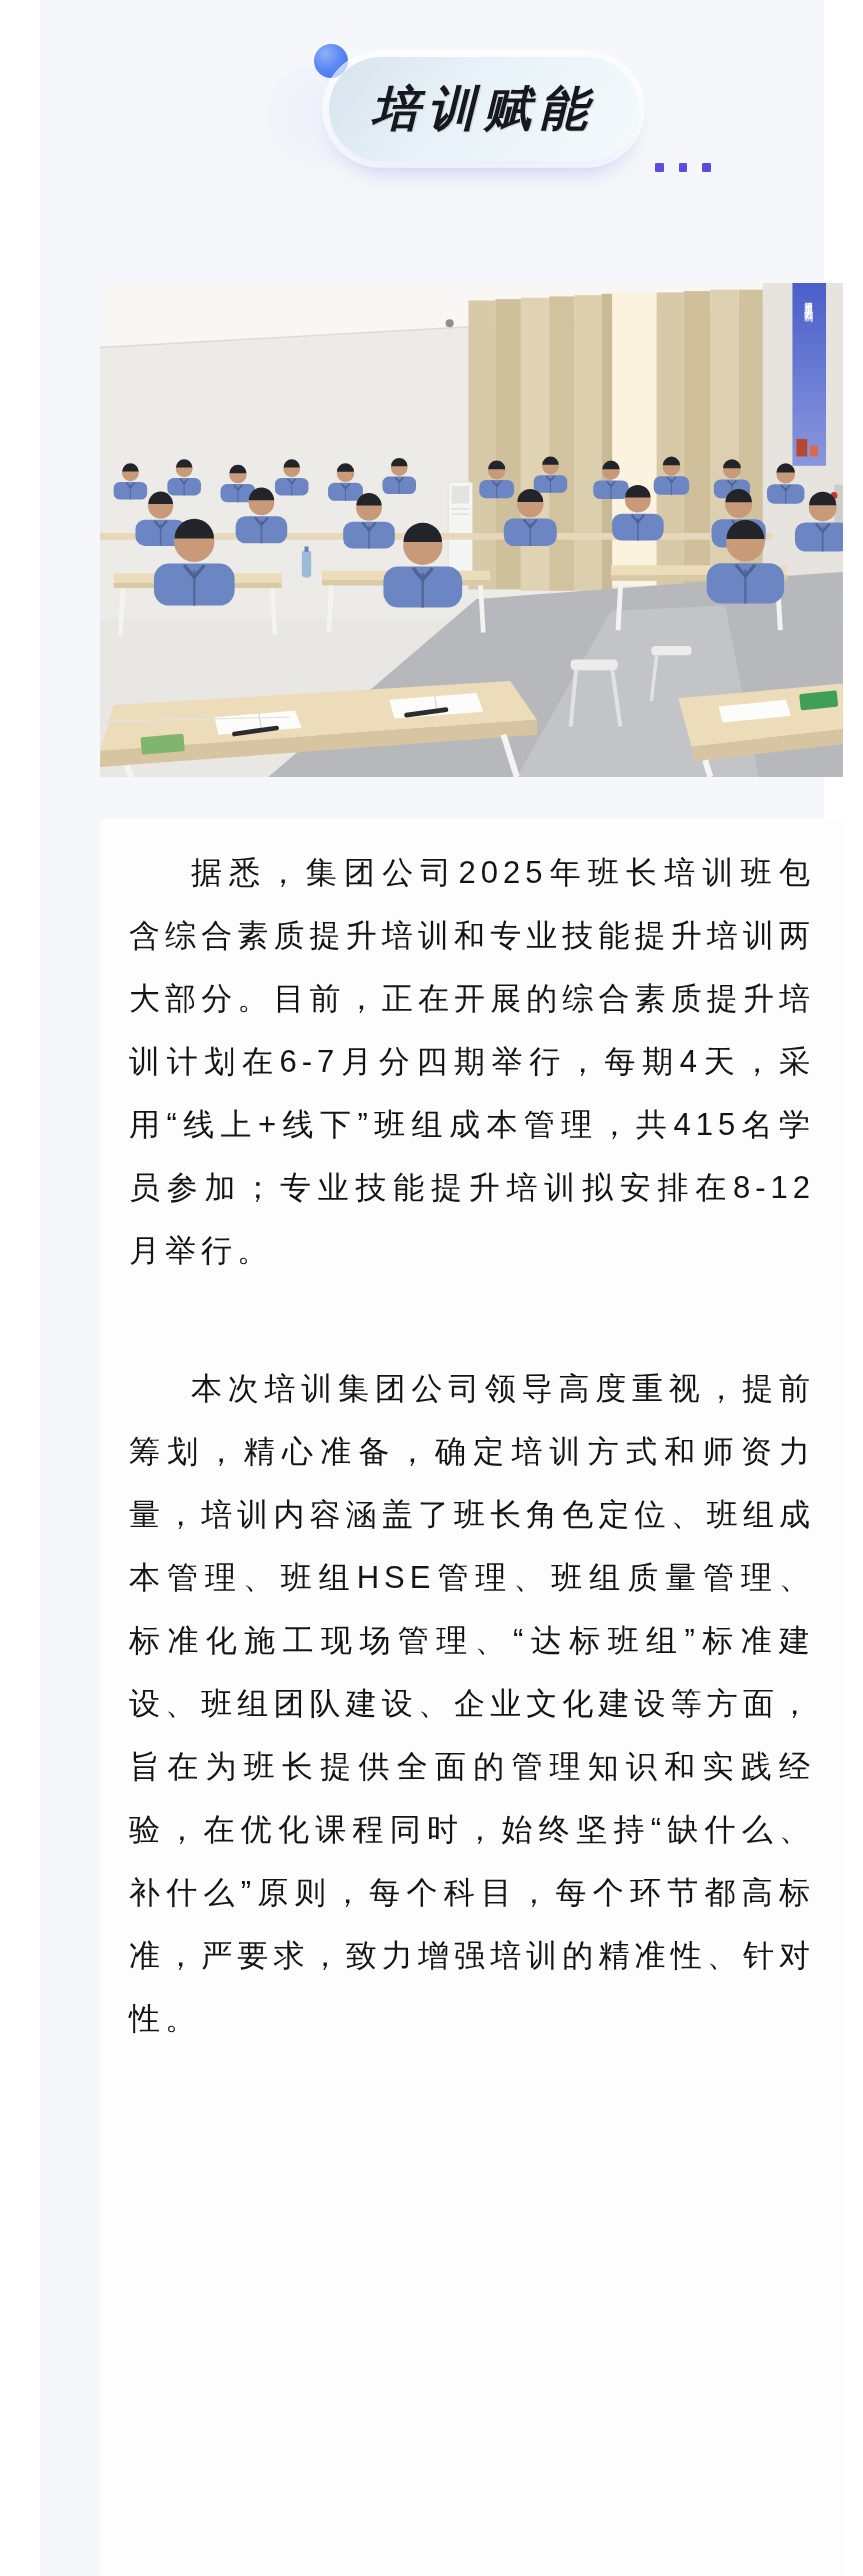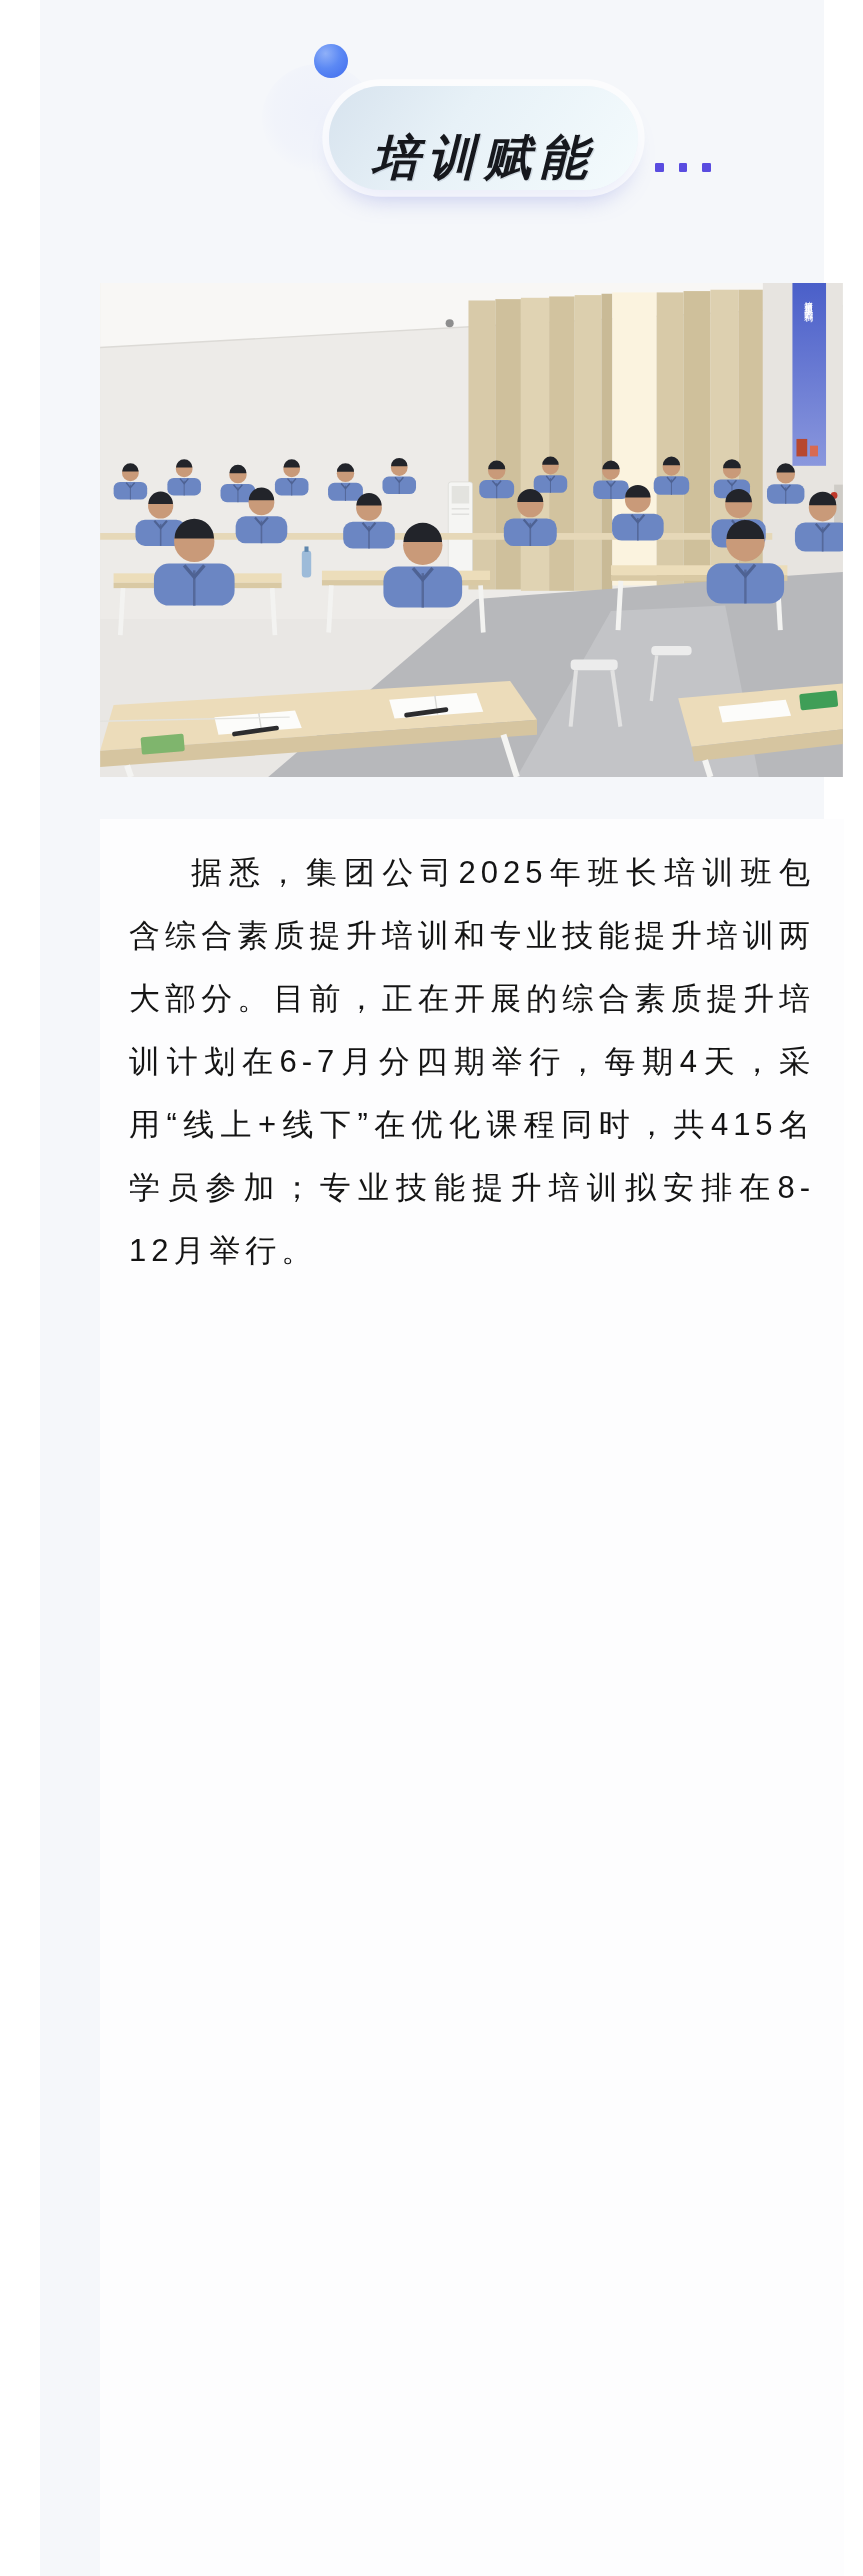--- a/index.html
+++ b/index.html
@@ -5,24 +5,24 @@
   html,body{margin:0;padding:0;background:#ffffff;}
   .page{position:relative;width:864px;height:2576px;background:#ffffff;overflow:hidden;
         font-family:"Liberation Sans","DejaVu Sans",sans-serif;}
   .content-col{position:absolute;left:40px;top:0;width:784px;height:2576px;background:#f5f7fa;}
 
   
   .glow-blob{position:absolute;left:222px;top:64px;width:114px;height:108px;border-radius:50%;
              background:radial-gradient(circle at 50% 45%, rgba(238,241,250,0.95) 0%, rgba(238,241,250,0.55) 55%, rgba(238,241,250,0) 75%);}
   .sphere{position:absolute;left:274px;top:44px;width:34px;height:34px;border-radius:50%;
           background:radial-gradient(circle at 34% 28%, #8fb0f8 0%, #5c89f4 45%, #3f6bee 100%);}
-  .badge-pill{position:absolute;left:289px;top:86px;width:309px;height:104px;border-radius:52px;
+  .badge-pill{position:absolute;left:289px;top:57px;width:309px;height:104px;border-radius:52px;
           background:linear-gradient(125deg,#d7e3ee 0%,#e7f1f7 40%,#f4fbfd 100%);
           box-shadow:0 0 0 6.7px rgba(255,255,255,0.65), 0 16px 23px -8px rgba(116,124,220,0.40);
-          display:flex;align-items:flex-end;justify-content:center;}
+          display:flex;align-items:center;justify-content:center;}
   .badge-pill span{font-size:48px;font-weight:bold;font-style:italic;color:#16181d;
           letter-spacing:8px;text-shadow:1.3px 1.3px 0 rgba(120,130,150,0.25);white-space:nowrap;}
   .dots{position:absolute;left:615px;top:163px;width:62px;height:10px;display:flex;gap:15px;}
   .dots i{display:block;width:8.7px;height:9.4px;border-radius:1.3px;}
 
   
   .photo{position:absolute;left:60px;top:283px;width:743px;height:494px;overflow:hidden;background:#e9e7e4;}
   .photo svg{display:block;}
 
   
@@ -173,18 +173,19 @@
           <polygon points="860,618 1105,596 1105,664 880,690" fill="#ecdcba"></polygon>
           <polygon points="880,690 1105,664 1105,686 884,712" fill="#d6c5a0"></polygon>
           <line x1="900" y1="710" x2="908" y2="735" stroke="#f4f4f2" stroke-width="9"></line>
           <polygon points="920,630 1020,620 1028,644 926,654" fill="#fcfcfa"></polygon>
           <rect x="1040" y="612" width="56" height="24" rx="3" fill="#3f9e57" transform="rotate(-6 1040 612)"></rect>
         </g>
       </svg>
     </div>
 
     <div class="card">
-      <p>据悉，集团公司2025年班长培训班包含综合素质提升培训和专业技能提升培训两大部分。目前，正在开展的综合素质提升培训计划在6-7月分四期举行，每期4天，采用“线上+线下”在优化课程同时，共415名学员参加；专业技能提升培训拟安排在8-12月举行。</p>
+      <p>据悉，集团公司2025年班长培训班包含综合素质提升培训和专业技能提升培训两大部分。目前，正在开展的综合素质提升培训计划在6-7月分四期举行，每期4天，采用“线上+线下”班组成本管理，共415名学员参加；专业技能提升培训拟安排在8-12月举行。</p>
+      <p>本次培训集团公司领导高度重视，提前筹划，精心准备，确定培训方式和师资力量，培训内容涵盖了班长角色定位、班组成本管理、班组HSE管理、班组质量管理、标准化施工现场管理、“达标班组”标准建设、班组团队建设、企业文化建设等方面，旨在为班长提供全面的管理知识和实践经验，在优化课程同时，始终坚持“缺什么、补什么”原则，每个科目，每个环节都高标准，严要求，致力增强培训的精准性、针对性。</p>
     </div>
 
   </div>
 </div>
 
 
 </body></html>

